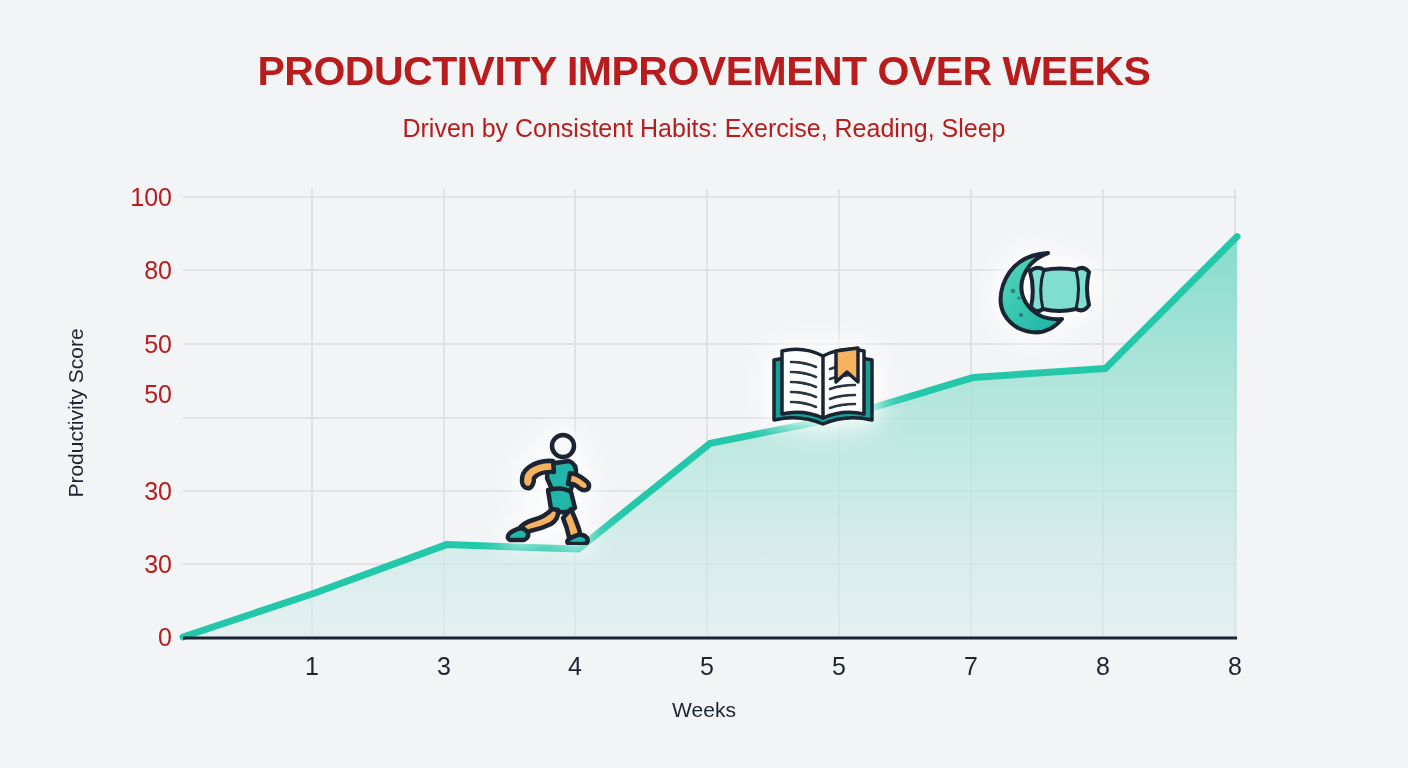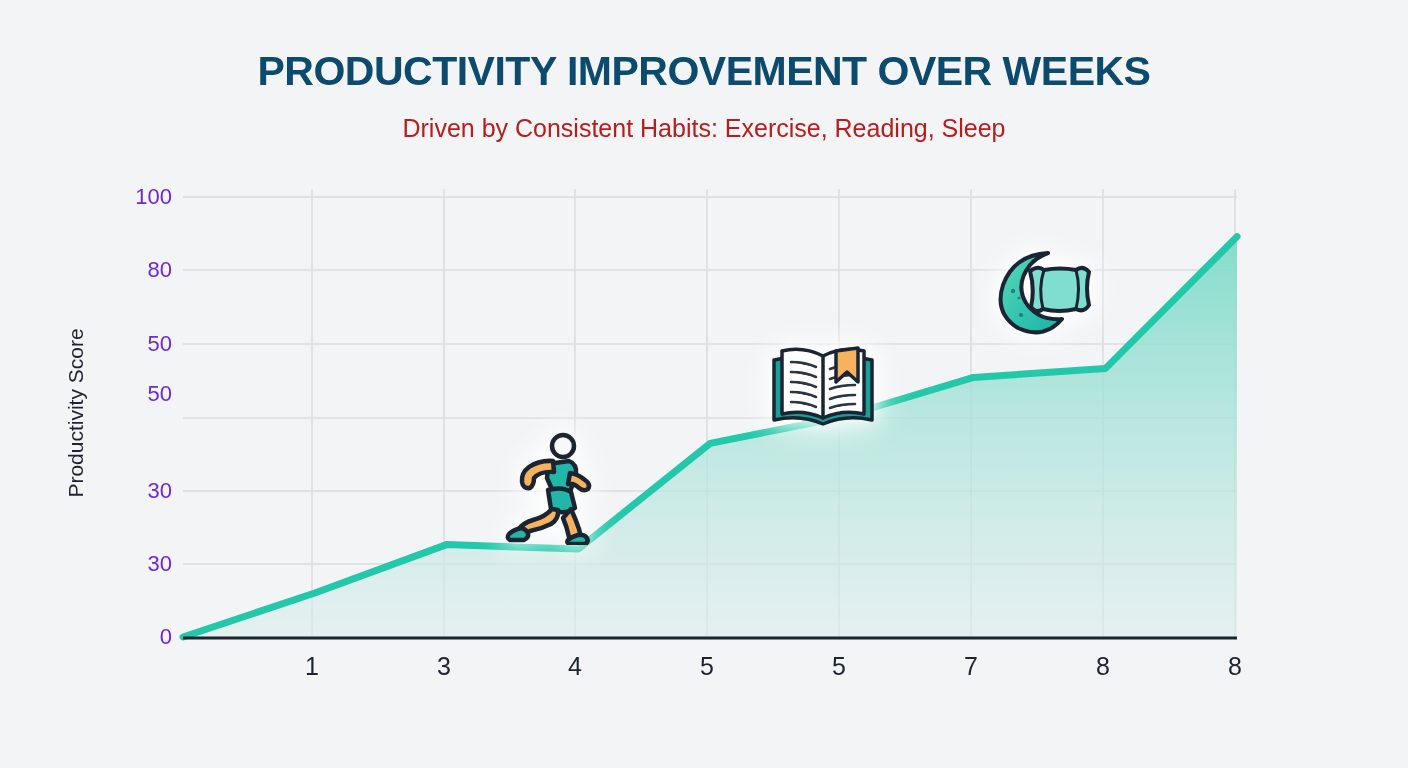--- a/index.html
+++ b/index.html
@@ -22,21 +22,21 @@
   }
   .title {
     position: absolute;
     top: 48px;
     left: 0;
     width: 1408px;
     text-align: center;
     font-size: 41px;
     font-weight: bold;
     letter-spacing: -0.5px;
-    color: #0c4a6e;
+    color: #b91c1c;
     white-space: nowrap;
   }
   .subtitle {
     position: absolute;
     top: 114px;
     left: 0;
     width: 1408px;
     text-align: center;
     font-size: 25px;
     font-weight: normal;
@@ -67,22 +67,22 @@
     width: 1408px;
     text-align: center;
     font-size: 21px;
     color: #1b2432;
   }
   .ytick {
     position: absolute;
     right: 1236px;
     width: 80px;
     text-align: right;
-    font-size: 22px;
-    color: #6d28d9;
+    font-size: 25px;
+    color: #b91c1c;
     transform: translateY(-50%);
   }
   .xtick {
     position: absolute;
     top: 652px;
     width: 60px;
     text-align: center;
     font-size: 25px;
     color: #1b2432;
     transform: translateX(-30px);
@@ -101,20 +101,21 @@
 
 <div id="chart-root">
 
   <div class="title">PRODUCTIVITY IMPROVEMENT OVER WEEKS</div>
   <div class="subtitle">Driven by Consistent Habits: Exercise, Reading, Sleep</div>
 
   <div class="ylabel-wrap">
     <div class="ylabel">Productivity Score</div>
   </div>
 
+  <div class="xlabel">Weeks</div>
 
   <div class="ytick" style="top:197px">100</div>
   <div class="ytick" style="top:270px">80</div>
   <div class="ytick" style="top:344px">50</div>
   <div class="ytick" style="top:394px">50</div>
   <div class="ytick" style="top:491px">30</div>
   <div class="ytick" style="top:564px">30</div>
   <div class="ytick" style="top:637px">0</div>
 
   <div class="xtick" style="left:312px">1</div>

